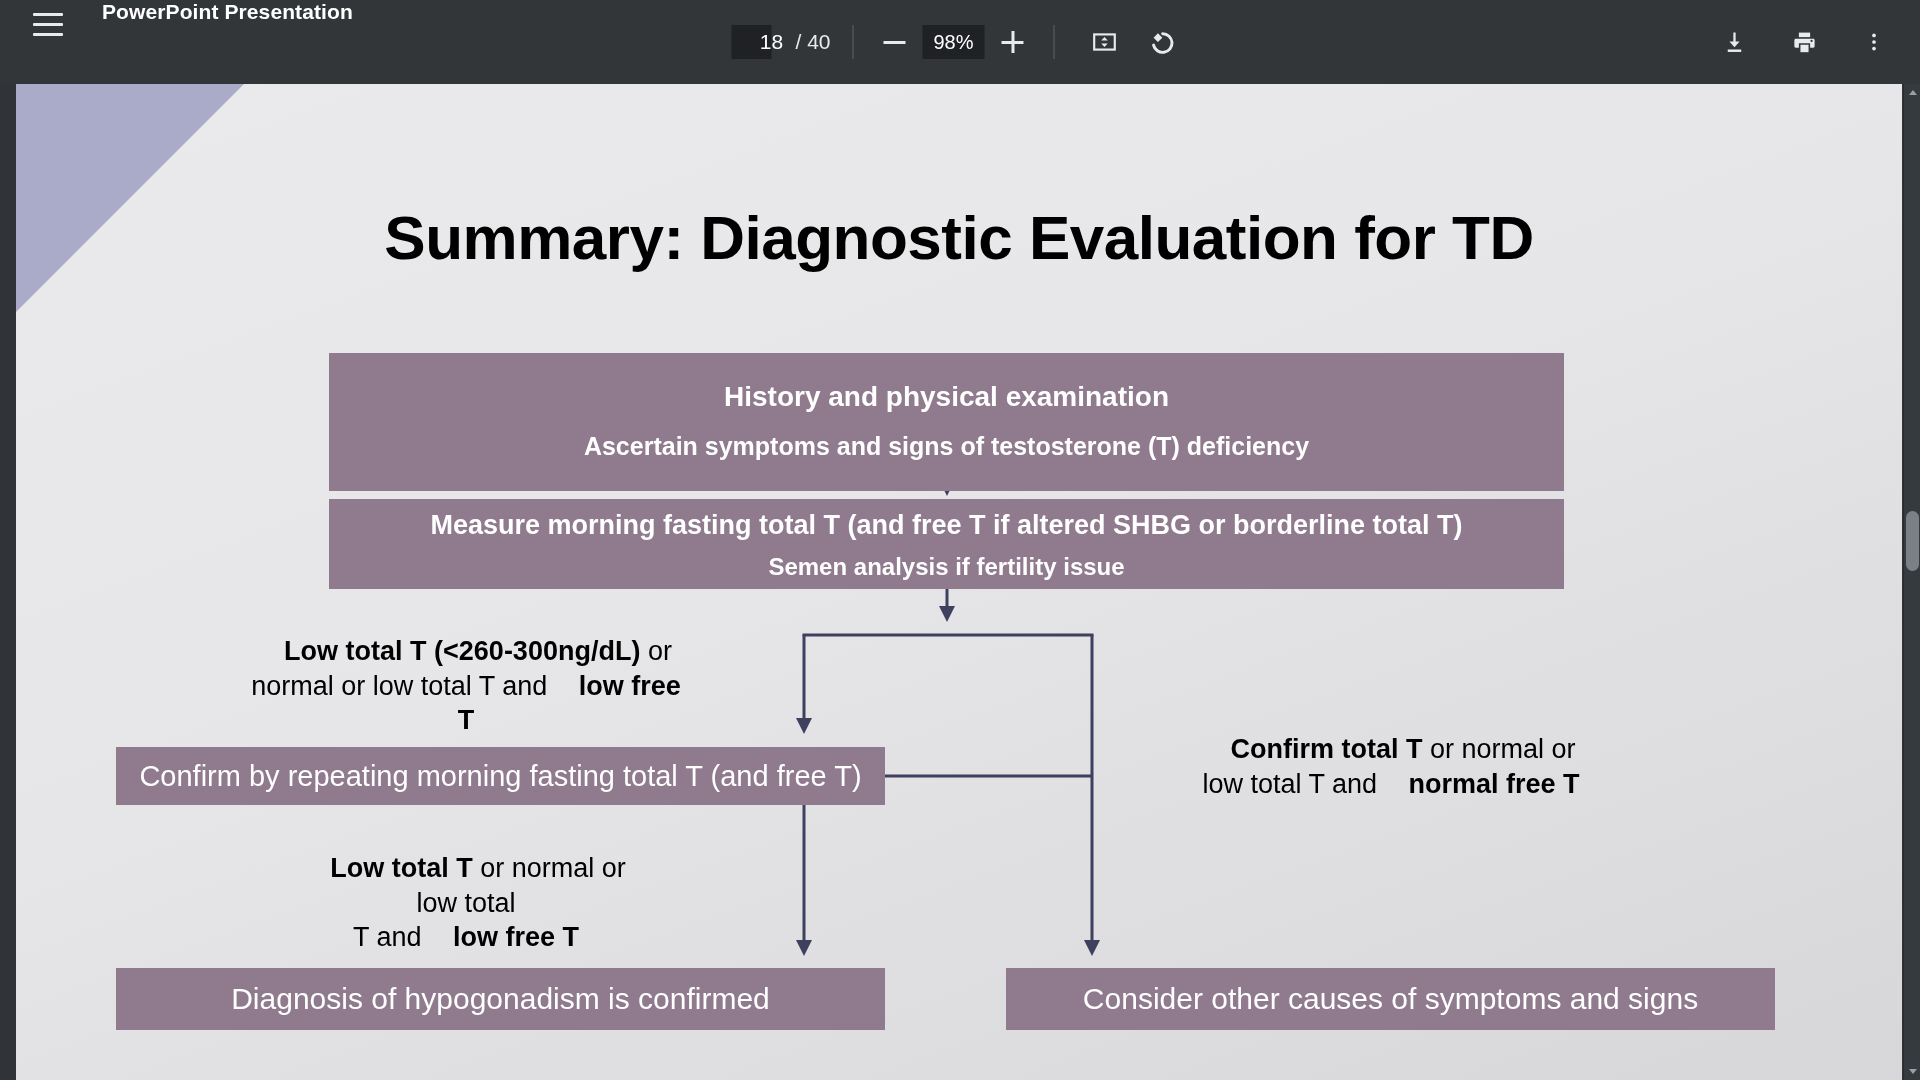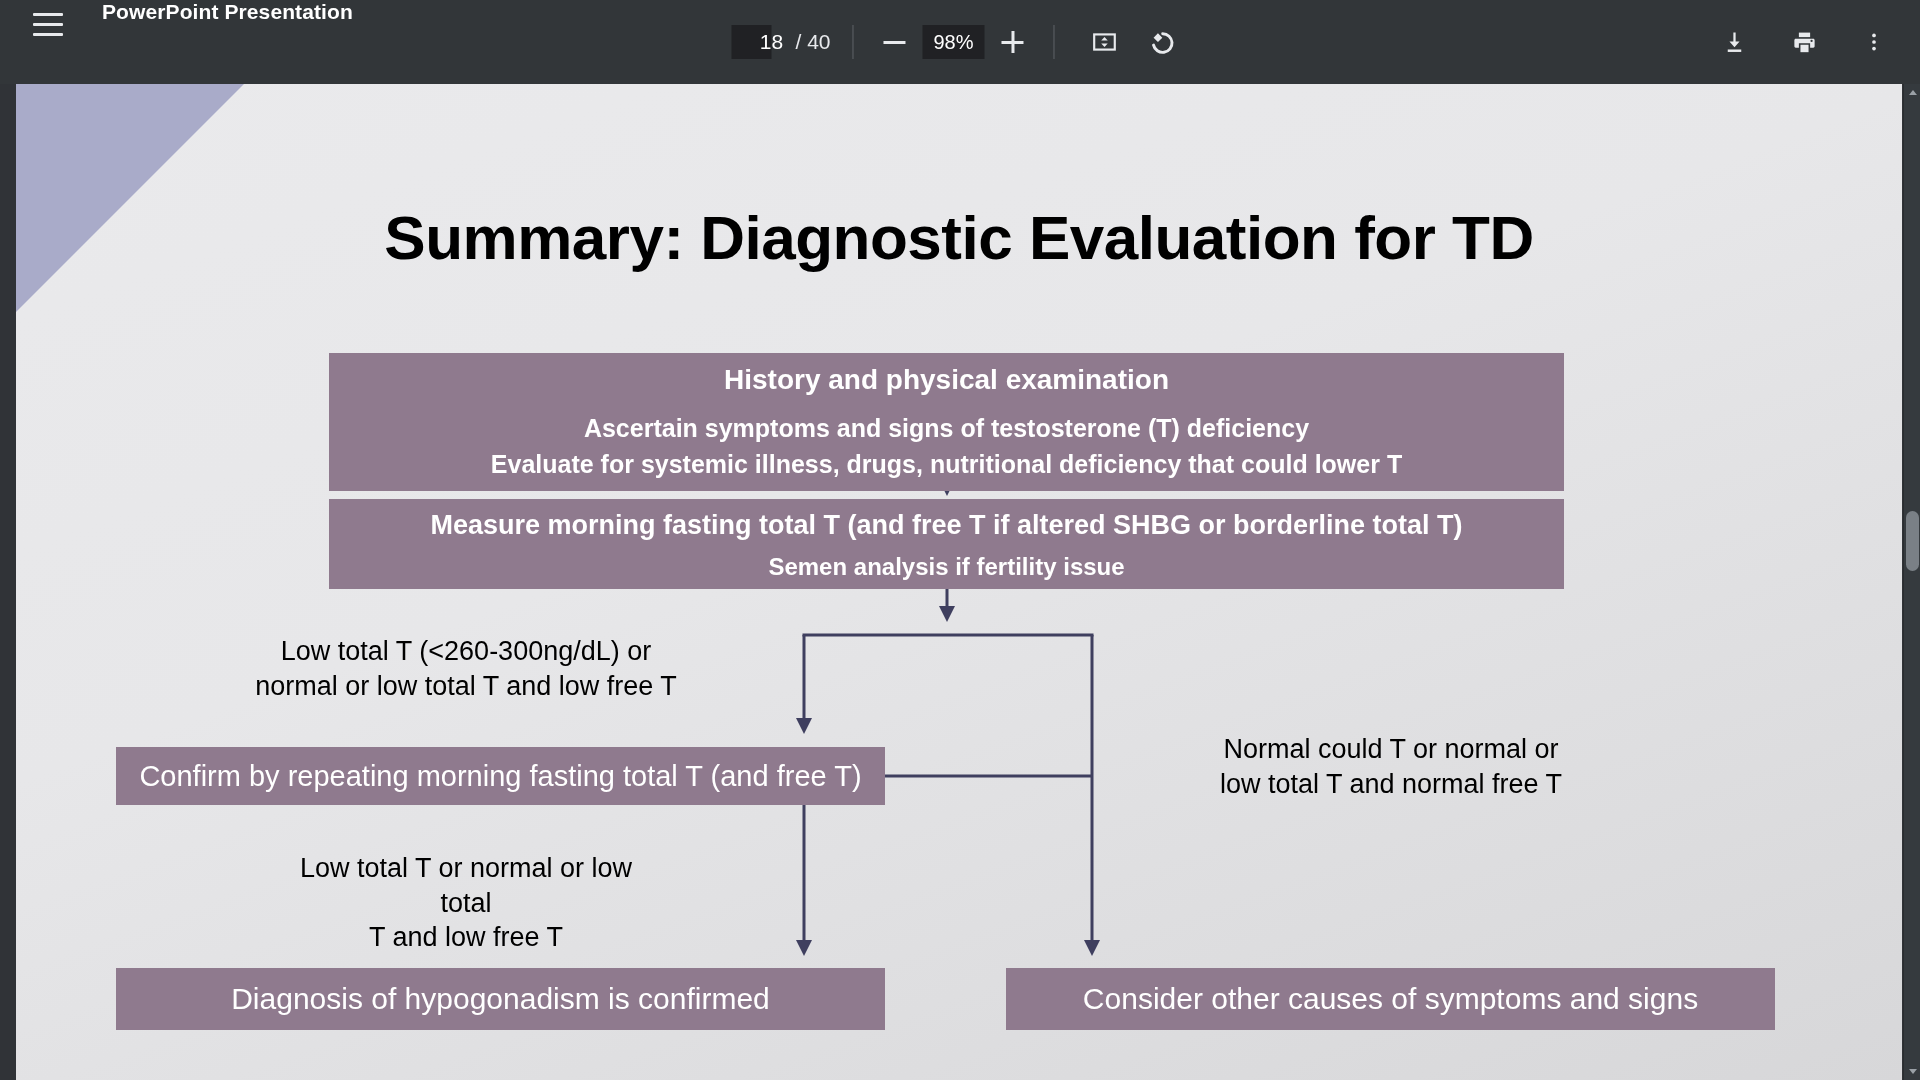--- a/index.html
+++ b/index.html
@@ -138,21 +138,21 @@
   #box-diagnosis { left: 100px; top: 884px; width: 769px; height: 62px; }
   #box-consider { left: 990px; top: 884px; width: 769px; height: 62px; }
   #box-confirm .single, #box-diagnosis .single, #box-consider .single { font-size: 29px; }
   #box-diagnosis .single, #box-consider .single { font-size: 30px; }
 
   .branch-label {
     position: absolute; text-align: center;
     font-size: 27px; color: #000; line-height: 1.28;
     font-weight: normal;
   }
-  .branch-label b { font-weight: normal; }
+  .branch-label b { font-weight: bold; margin-left: 24px; }
   #label-left   { left: 230px; top: 550px; width: 440px; }
   #label-right  { left: 1155px; top: 648px; width: 440px; }
   #label-mid    { left: 270px; top: 767px; width: 360px; }
 
   
   #connectors { position: absolute; left: 0; top: 0; width: 1886px; height: 1060px; }
 </style>
 </head>
 <body>
 
@@ -254,21 +254,20 @@
         <polygon points="931,538 923,522 939,522"></polygon>
         <polygon points="788,650 780,634 796,634"></polygon>
         <polygon points="788,872 780,856 796,856"></polygon>
         <polygon points="1076,872 1068,856 1084,856"></polygon>
       </g>
     </svg>
 
     <div class="pbox" id="box-history">
       <div class="lead">History and physical examination</div>
       <div class="sub">Ascertain symptoms and signs of testosterone (T) deficiency</div>
-      <div class="sub">Evaluate for systemic illness, drugs, nutritional deficiency that could lower T</div>
     </div>
 
     <div class="pbox" id="box-measure">
       <div class="lead">Measure morning fasting total T (and free T if altered SHBG or borderline total T)</div>
       <div class="sub">Semen analysis if fertility issue</div>
     </div>
 
     <div class="pbox" id="box-confirm">
       <div class="single">Confirm by repeating morning fasting total T (and free T)</div>
     </div>
@@ -280,21 +279,21 @@
     <div class="pbox" id="box-consider">
       <div class="single">Consider other causes of symptoms and signs</div>
     </div>
 
     <div class="branch-label" id="label-left">
       <div><b>Low total T (&lt;260-300ng/dL)</b><span> or</span></div>
       <div><span>normal or low total T and </span><b>low free T</b></div>
     </div>
 
     <div class="branch-label" id="label-right">
-      <div><b>Normal could T</b><span> or normal or</span></div>
+      <div><b>Confirm total T</b><span> or normal or</span></div>
       <div><span>low total T and </span><b>normal free T</b></div>
     </div>
 
     <div class="branch-label" id="label-mid">
       <div><b>Low total T</b><span> or normal or low total</span></div>
       <div><span>T and </span><b>low free T</b></div>
     </div>
 
   </div>
 </div>

